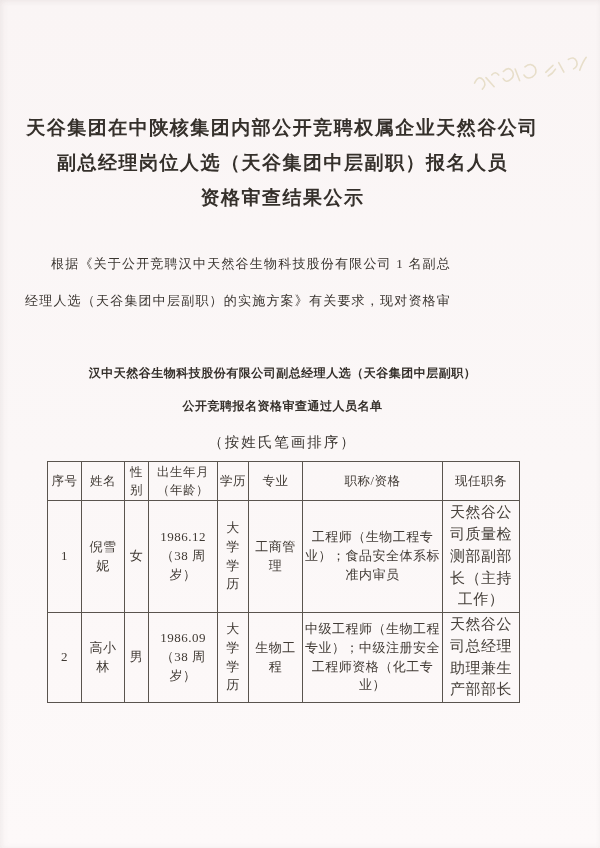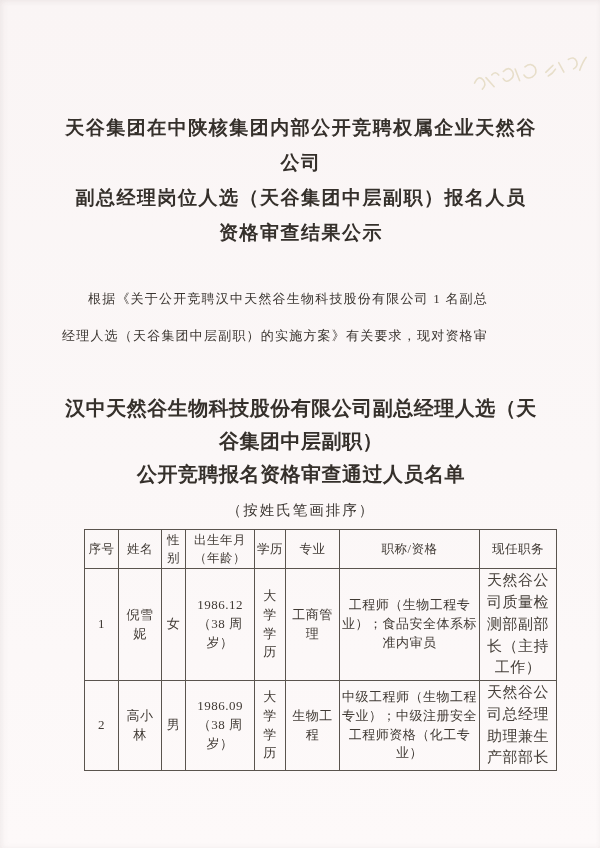--- a/index.html
+++ b/index.html
@@ -10,21 +10,21 @@
     color:#3a3530;
     overflow:hidden;
     position:relative;
   }
   .paper{
     position:absolute;inset:0;
     box-shadow:inset 3px 0 6px rgba(120,100,100,0.06), inset 0 2px 5px rgba(120,100,100,0.05);
   }
   .content{
     position:relative;
-    padding:110px 60px 0 62px;
+    padding:110px 60px 0 25px;
   }
   
   .doc-title{
     text-align:center;
     font-weight:bold;
     font-size:19px;
     line-height:35px;
     letter-spacing:1.5px;
     color:#35302b;
   }
@@ -34,21 +34,21 @@
     font-size:13px;
     line-height:37px;
     letter-spacing:1.2px;
   }
   .intro .line.indent{ text-indent:2em; }
   
   .list-title{
     margin-top:38px;
     text-align:center;
     font-weight:bold;
-    font-size:20px;
+    font-size:12px;
     line-height:33px;
     letter-spacing:0.5px;
     color:#35302b;
   }
   .sort-note{
     margin-top:10px;
     text-align:center;
     font-size:14.5px;
     letter-spacing:2px;
     font-family:Liberation Serif, serif;

